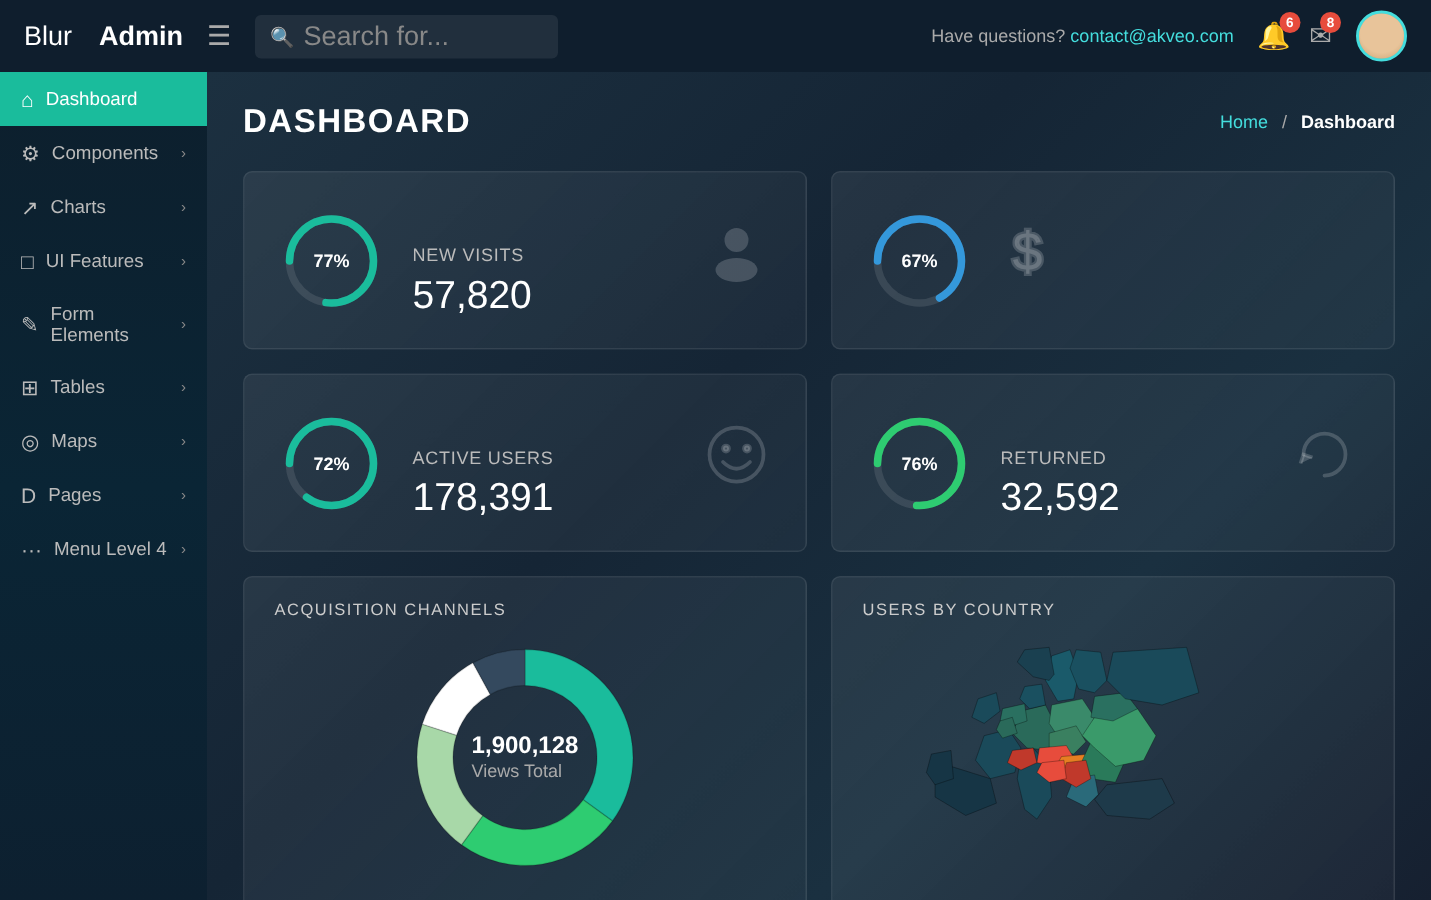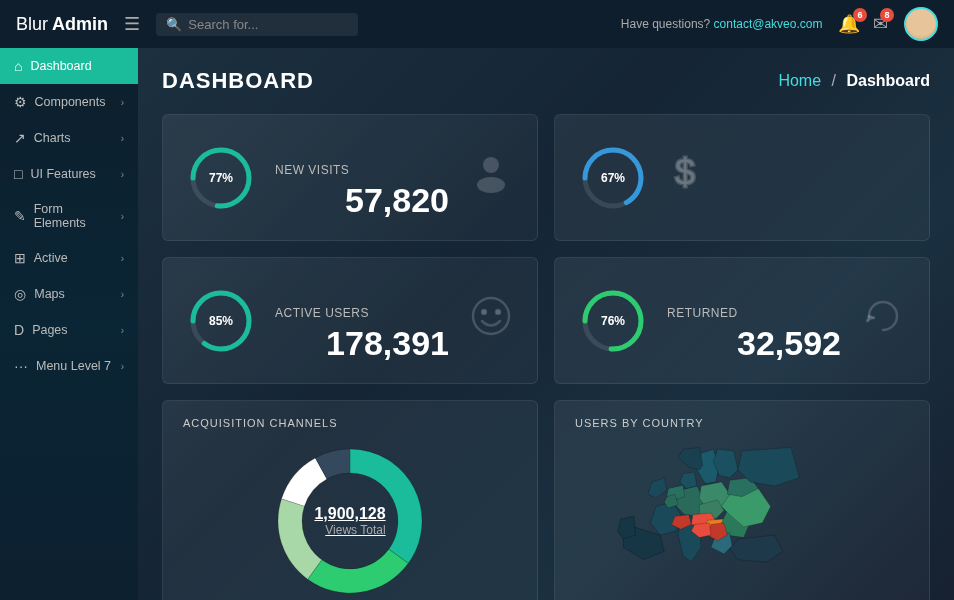--- a/index.html
+++ b/index.html
@@ -2,27 +2,27 @@
 <html><head>
   <meta charset="utf-8">
   <style>
     * { box-sizing: border-box; margin: 0; padding: 0; }
     body { font-family: 'Segoe UI', Arial, sans-serif; background: #1a2a3a; color: #fff; height: 600px; width: 954px; overflow: hidden; display: flex; flex-direction: column; }
 
     
     .topnav {
       display: flex; align-items: center; background: #0f1e2d; height: 48px; padding: 0 16px; flex-shrink: 0; z-index: 10;
     }
-    .logo { display: flex; align-items: center; gap: 4px; margin-right: 16px; }
+    .logo { display: flex; align-items: center; gap: 18px; margin-right: 16px; }
     .logo-blur { color: #fff; font-size: 18px; font-weight: 300; }
     .logo-admin { color: #fff; font-size: 18px; font-weight: 700; }
     .hamburger-icon { color: #aaa; font-size: 18px; cursor: pointer; margin-right: 16px; }
     .search-box { display: flex; align-items: center; background: rgba(255,255,255,0.08); border-radius: 4px; padding: 4px 10px; flex: 0 0 200px; }
     .search-icon-inner { color: #aaa; margin-right: 6px; font-size: 13px; }
-    .search-box input { background: transparent; border: none; outline: none; color: #ccc; font-size: 13px; width: 160px; }
+    .search-box input { background: transparent; border: none; outline: none; color: #ccc; font-size: 18px; width: 160px; }
     .search-box input::placeholder { color: #888; }
     .nav-right { margin-left: auto; display: flex; align-items: center; gap: 16px; }
     .nav-question { font-size: 12px; color: #aaa; }
     .nav-question a { color: #4dd; text-decoration: none; }
     .nav-icons { display: flex; gap: 12px; align-items: center; }
     .nav-icon-wrap { position: relative; cursor: pointer; color: #aaa; font-size: 18px; }
     .nav-badge { position: absolute; top: -5px; right: -6px; background: #e74c3c; color: #fff; border-radius: 50%; font-size: 9px; width: 14px; height: 14px; display: flex; align-items: center; justify-content: center; font-weight: bold; }
     .avatar { width: 34px; height: 34px; border-radius: 50%; background: #c8a87a; overflow: hidden; cursor: pointer; border: 2px solid #4dd; }
     .avatar-face { width: 100%; height: 100%; background: radial-gradient(circle at 50% 40%, #e8c49a 60%, #c8a070 100%); position: relative; }
 
@@ -42,55 +42,55 @@
     .sidebar-label { flex: 1; font-size: 12.5px; }
     .sidebar-chevron { font-size: 10px; color: #888; }
 
     
     .main {
       flex: 1; overflow-y: auto; padding: 20px 24px;
       background: linear-gradient(135deg, #1c3040 0%, #152535 40%, #1a3040 70%, #162030 100%);
     }
     .page-header { display: flex; align-items: center; justify-content: space-between; margin-bottom: 20px; }
     .page-title { font-size: 22px; font-weight: 700; letter-spacing: 1px; color: #fff; }
-    .breadcrumb { font-size: 16px; color: #aaa; }
+    .breadcrumb { font-size: 12px; color: #aaa; }
     .breadcrumb .home { color: #4dd; }
     .breadcrumb .sep { margin: 0 6px; color: #aaa; }
     .breadcrumb .current { color: #fff; font-weight: 600; }
 
     
     .stat-cards { display: grid; grid-template-columns: 1fr 1fr; gap: 16px; margin-bottom: 16px; }
     .stat-card {
       background: linear-gradient(135deg, rgba(255,255,255,0.07) 0%, rgba(255,255,255,0.03) 100%);
       border: 1px solid rgba(255,255,255,0.08); border-radius: 6px;
       padding: 20px 24px; display: flex; align-items: center; gap: 20px;
     }
     .stat-ring { position: relative; width: 68px; height: 68px; flex-shrink: 0; }
     .stat-ring svg { position: absolute; top: 0; left: 0; transform: rotate(-90deg); }
     .stat-percent {
       position: absolute; top: 50%; left: 50%; transform: translate(-50%,-50%);
       font-size: 12px; font-weight: 600; color: #fff; white-space: nowrap;
     }
     .stat-info { flex: 1; }
     .stat-label { font-size: 12px; color: #bbb; margin-bottom: 4px; text-transform: uppercase; letter-spacing: 0.5px; margin-top: 28px; }
-    .stat-value { font-size: 34px; font-weight: 700; color: #fff; text-align: right; }
+    .stat-value { font-size: 26px; font-weight: 400; color: #fff; }
     .stat-icon { font-size: 44px; color: rgba(255,255,255,0.15); }
 
     
     .bottom-panels { display: grid; grid-template-columns: 1fr 1fr; gap: 16px; }
     .panel {
       background: linear-gradient(135deg, rgba(255,255,255,0.07) 0%, rgba(255,255,255,0.03) 100%);
       border: 1px solid rgba(255,255,255,0.08); border-radius: 6px;
       padding: 16px 20px; min-height: 220px;
     }
     .panel-title { font-size: 11px; font-weight: 400; letter-spacing: 1px; color: #ccc; margin-bottom: 12px; text-transform: uppercase; }
 
     
     .donut-wrap { display: flex; justify-content: center; align-items: center; position: relative; margin-top: 8px; }
-    .donut-center-text { position: absolute; text-align: right; pointer-events: none; text-decoration: underline; }
+    .donut-center-text { position: absolute; text-align: left; pointer-events: none; }
     .donut-center-value { font-size: 16px; font-weight: 600; color: #fff; }
     .donut-center-label { font-size: 12px; color: #aaa; }
 
     
     .map-container { width: 100%; height: 180px; position: relative; overflow: hidden; }
     .map-svg { width: 100%; height: 100%; }
 
     
     .ring-track { fill: none; stroke: rgba(255,255,255,0.1); }
     .ring-fill { fill: none; stroke-linecap: round; }
@@ -152,36 +152,36 @@
     <span class="sidebar-label">UI Features</span>
     <span class="sidebar-chevron">›</span>
   </div>
       <div class="sidebar-item">
     <span class="sidebar-icon">✎</span>
     <span class="sidebar-label">Form Elements</span>
     <span class="sidebar-chevron">›</span>
   </div>
       <div class="sidebar-item">
     <span class="sidebar-icon">⊞</span>
-    <span class="sidebar-label">Active</span>
+    <span class="sidebar-label">Tables</span>
     <span class="sidebar-chevron">›</span>
   </div>
       <div class="sidebar-item">
     <span class="sidebar-icon">◎</span>
     <span class="sidebar-label">Maps</span>
     <span class="sidebar-chevron">›</span>
   </div>
       <div class="sidebar-item">
     <span class="sidebar-icon">D</span>
     <span class="sidebar-label">Pages</span>
     <span class="sidebar-chevron">›</span>
   </div>
       <div class="sidebar-item">
     <span class="sidebar-icon">···</span>
-    <span class="sidebar-label">Menu Level 7</span>
+    <span class="sidebar-label">Menu Level 4</span>
     <span class="sidebar-chevron">›</span>
   </div>
     </aside>
 
   <main class="main">
     <div class="page-header">
       <h1 class="page-title">DASHBOARD</h1>
       <div class="breadcrumb">
         <span class="home">Home</span>
         <span class="sep">/</span>
@@ -218,21 +218,21 @@
     <div class="stat-icon"><svg width="44" height="44" viewBox="0 0 44 44" fill="none" stroke="rgba(255,255,255,0.18)" stroke-width="3">
               <text x="8" y="34" font-size="36" fill="rgba(255,255,255,0.18)" font-family="Arial">$</text>
             </svg></div>
   </div>
         <div class="stat-card">
     <div class="stat-ring">
       <svg width="68" height="68" viewBox="0 0 68 68">
         <circle class="ring-track" cx="34" cy="34" r="28" stroke-width="5"></circle>
         <circle class="ring-fill" cx="34" cy="34" r="28" stroke-width="5" stroke="#1abc9c" stroke-dasharray="149.53981031087415 175.92918860102841" stroke-linecap="round" transform="rotate(-90 34 34)" fill="none"></circle>
       </svg>
-      <span class="stat-percent">85%</span>
+      <span class="stat-percent">72%</span>
     </div>
     <div class="stat-info">
       <div class="stat-label">Active Users</div>
       <div class="stat-value">178,391</div>
     </div>
     <div class="stat-icon"><svg width="44" height="44" viewBox="0 0 44 44" fill="none" stroke="rgba(255,255,255,0.18)" stroke-width="2.5">
               <circle cx="22" cy="22" r="18"></circle>
               <circle cx="15" cy="18" r="2" fill="rgba(255,255,255,0.18)"></circle>
               <circle cx="29" cy="18" r="2" fill="rgba(255,255,255,0.18)"></circle>
               <path d="M13 27 Q22 36 31 27" stroke-linecap="round"></path>

